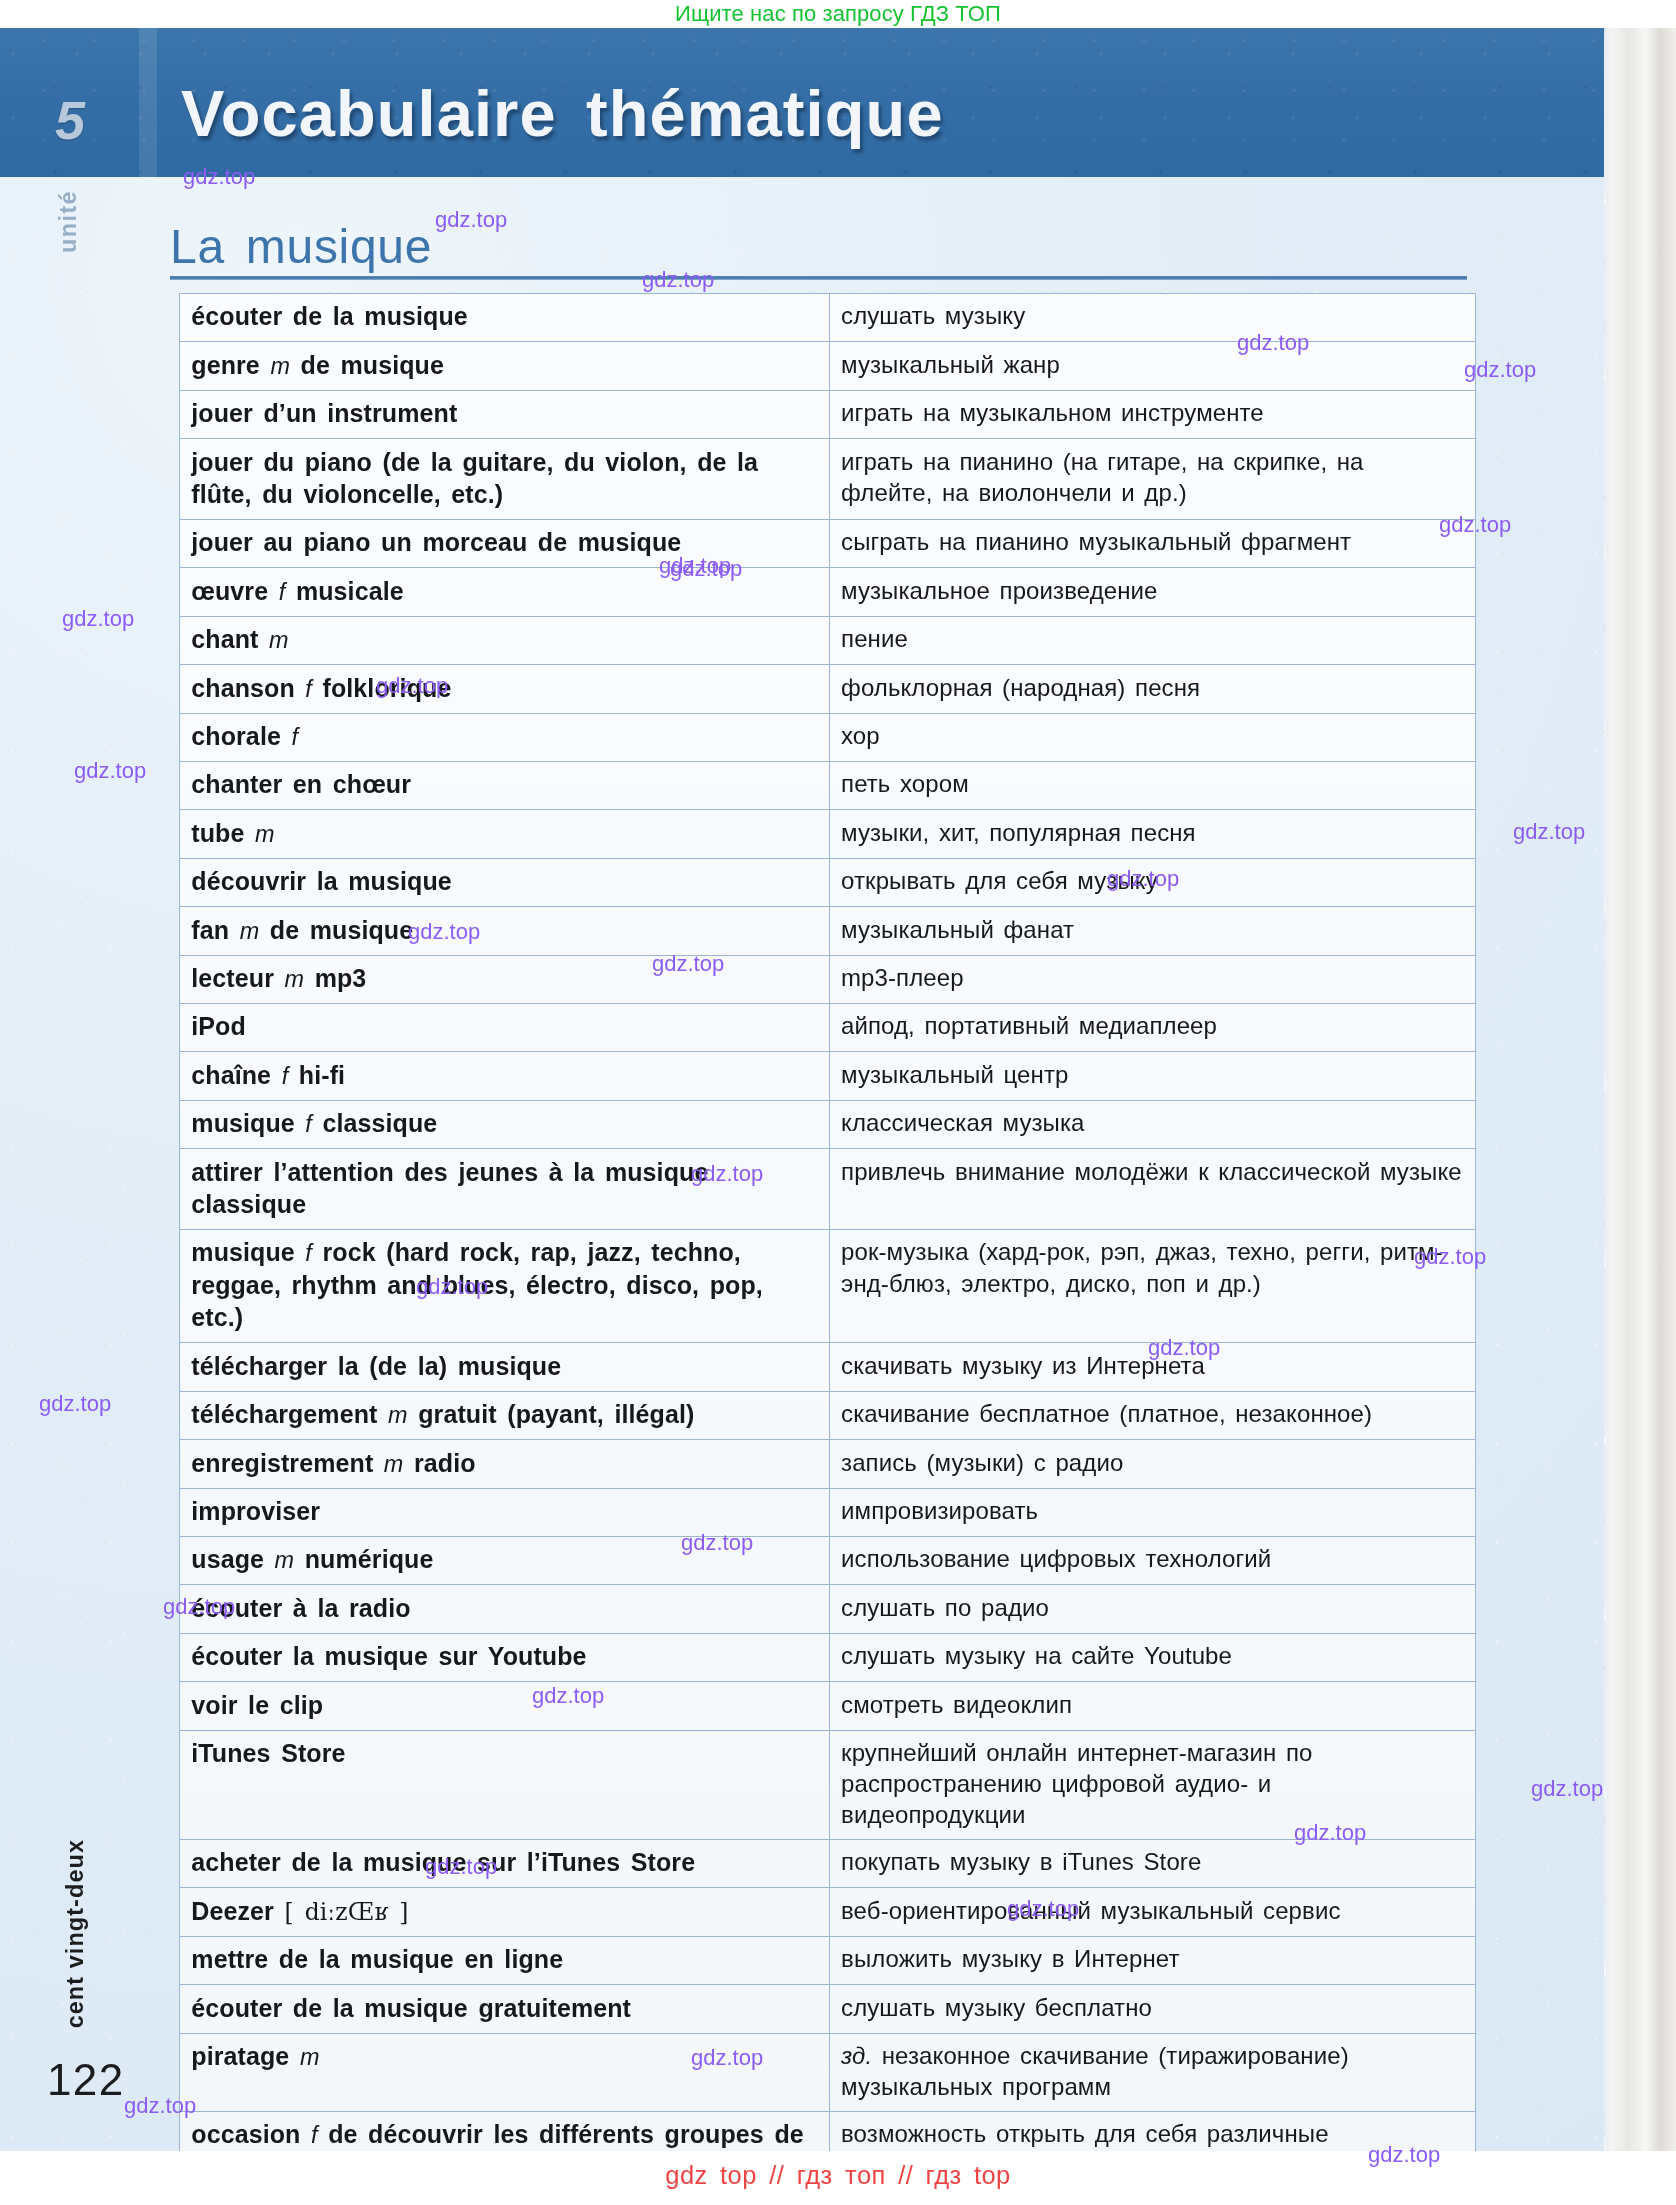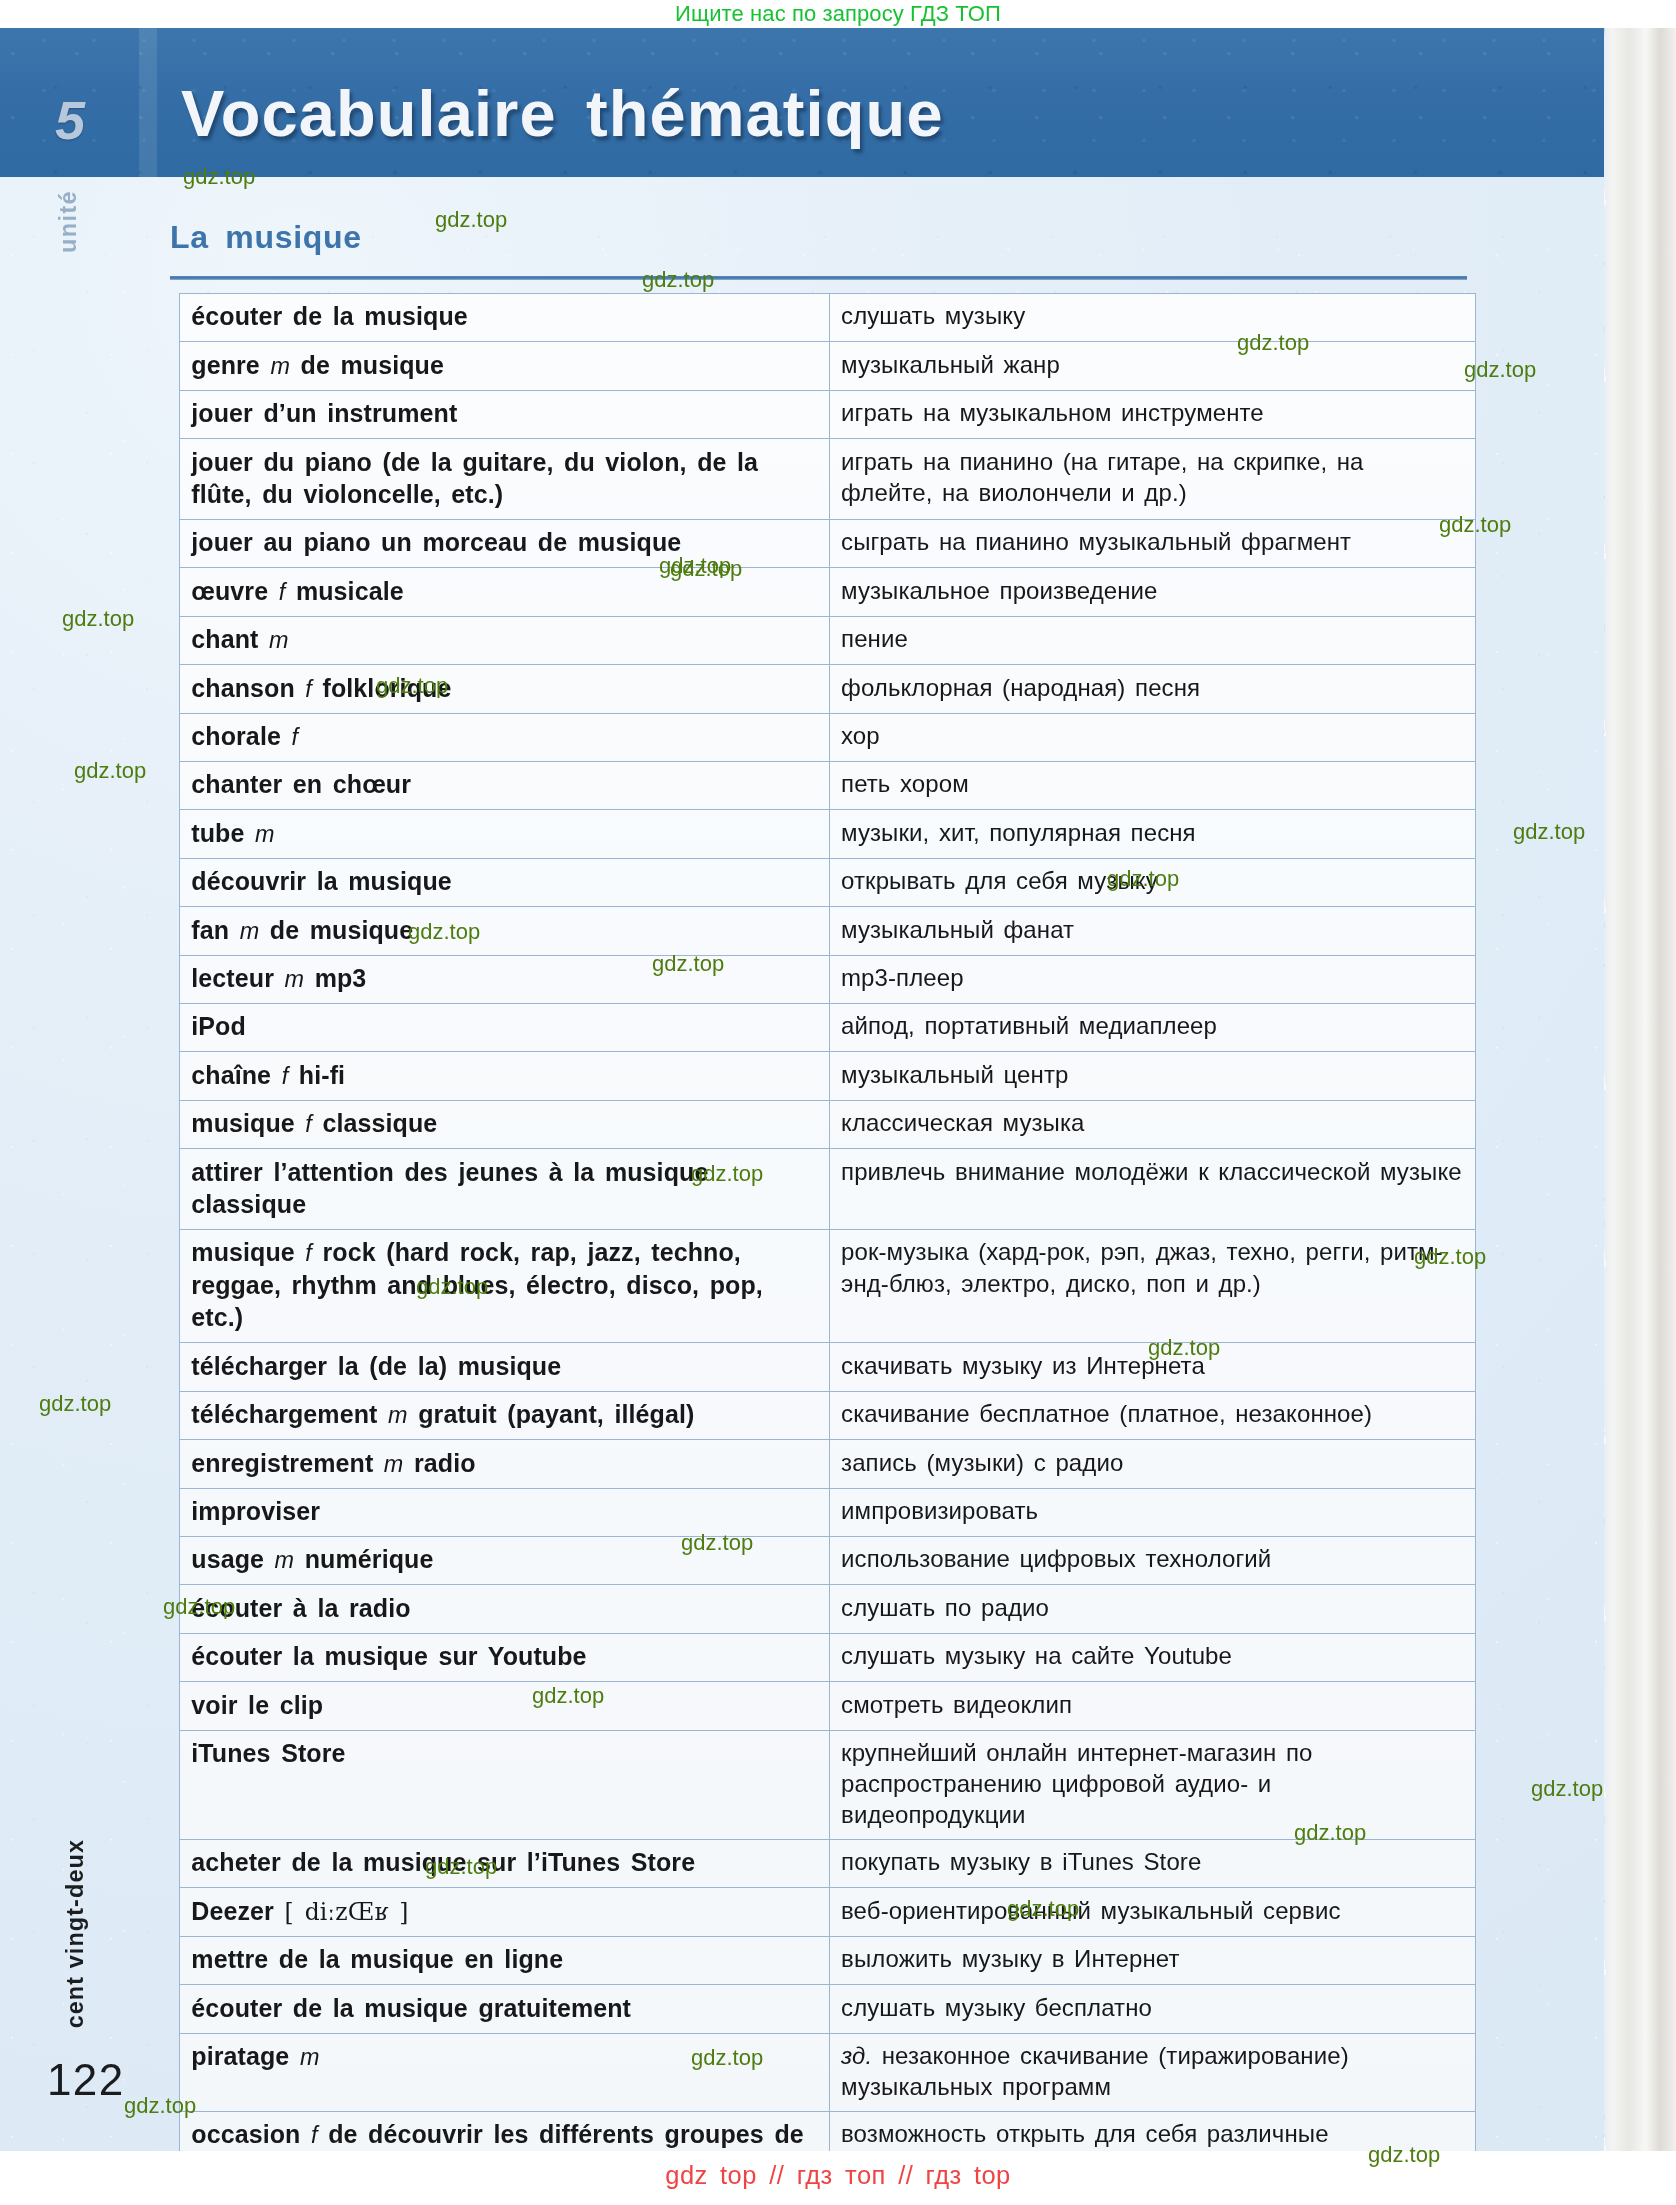--- a/index.html
+++ b/index.html
@@ -93,21 +93,21 @@
     position:absolute;left:55px;top:162px;
     color:#96aec6;font-size:23.4px;font-weight:700;
     letter-spacing:1.4px;
     writing-mode:vertical-rl;transform:rotate(180deg);
     transform-origin:center;
   }
 
   
   #section-title{
     position:absolute;left:170px;top:191px;
-    color:#3c74ab;font-size:32px;font-weight:700;
+    color:#3c74ab;font-size:48px;font-weight:400;
     letter-spacing:0.7px;word-spacing:7px;
   }
   #section-rule{
     position:absolute;left:170px;top:248px;width:1297px;height:3.5px;
     background:linear-gradient(180deg,#5e8dbd 0%,#3e71a5 50%,#8fb2d4 100%);
   }
 
   
   #vocab-table{
     position:absolute;left:179px;top:265px;width:1297px;
@@ -151,21 +151,21 @@
     position:absolute;left:0;top:2151px;width:1676px;height:54px;
     background:#ffffff;
   }
   #site-strip-text{
     position:absolute;left:0;top:10px;width:1676px;text-align:center;
     color:#ef4444;font-size:25.5px;letter-spacing:0.4px;word-spacing:5px;
   }
 
   
   .wm{
-    position:absolute;color:#4d7c0f;font-size:22px;font-weight:400;
+    position:absolute;color:#8b5cf6;font-size:22px;font-weight:400;
     white-space:nowrap;pointer-events:none;z-index:6;
   }
 </style>
 </head>
 <body>
 
 <div id="promo-strip">
   <div id="promo-text">Ищите нас по запросу ГДЗ ТОП</div>
 </div>
 

